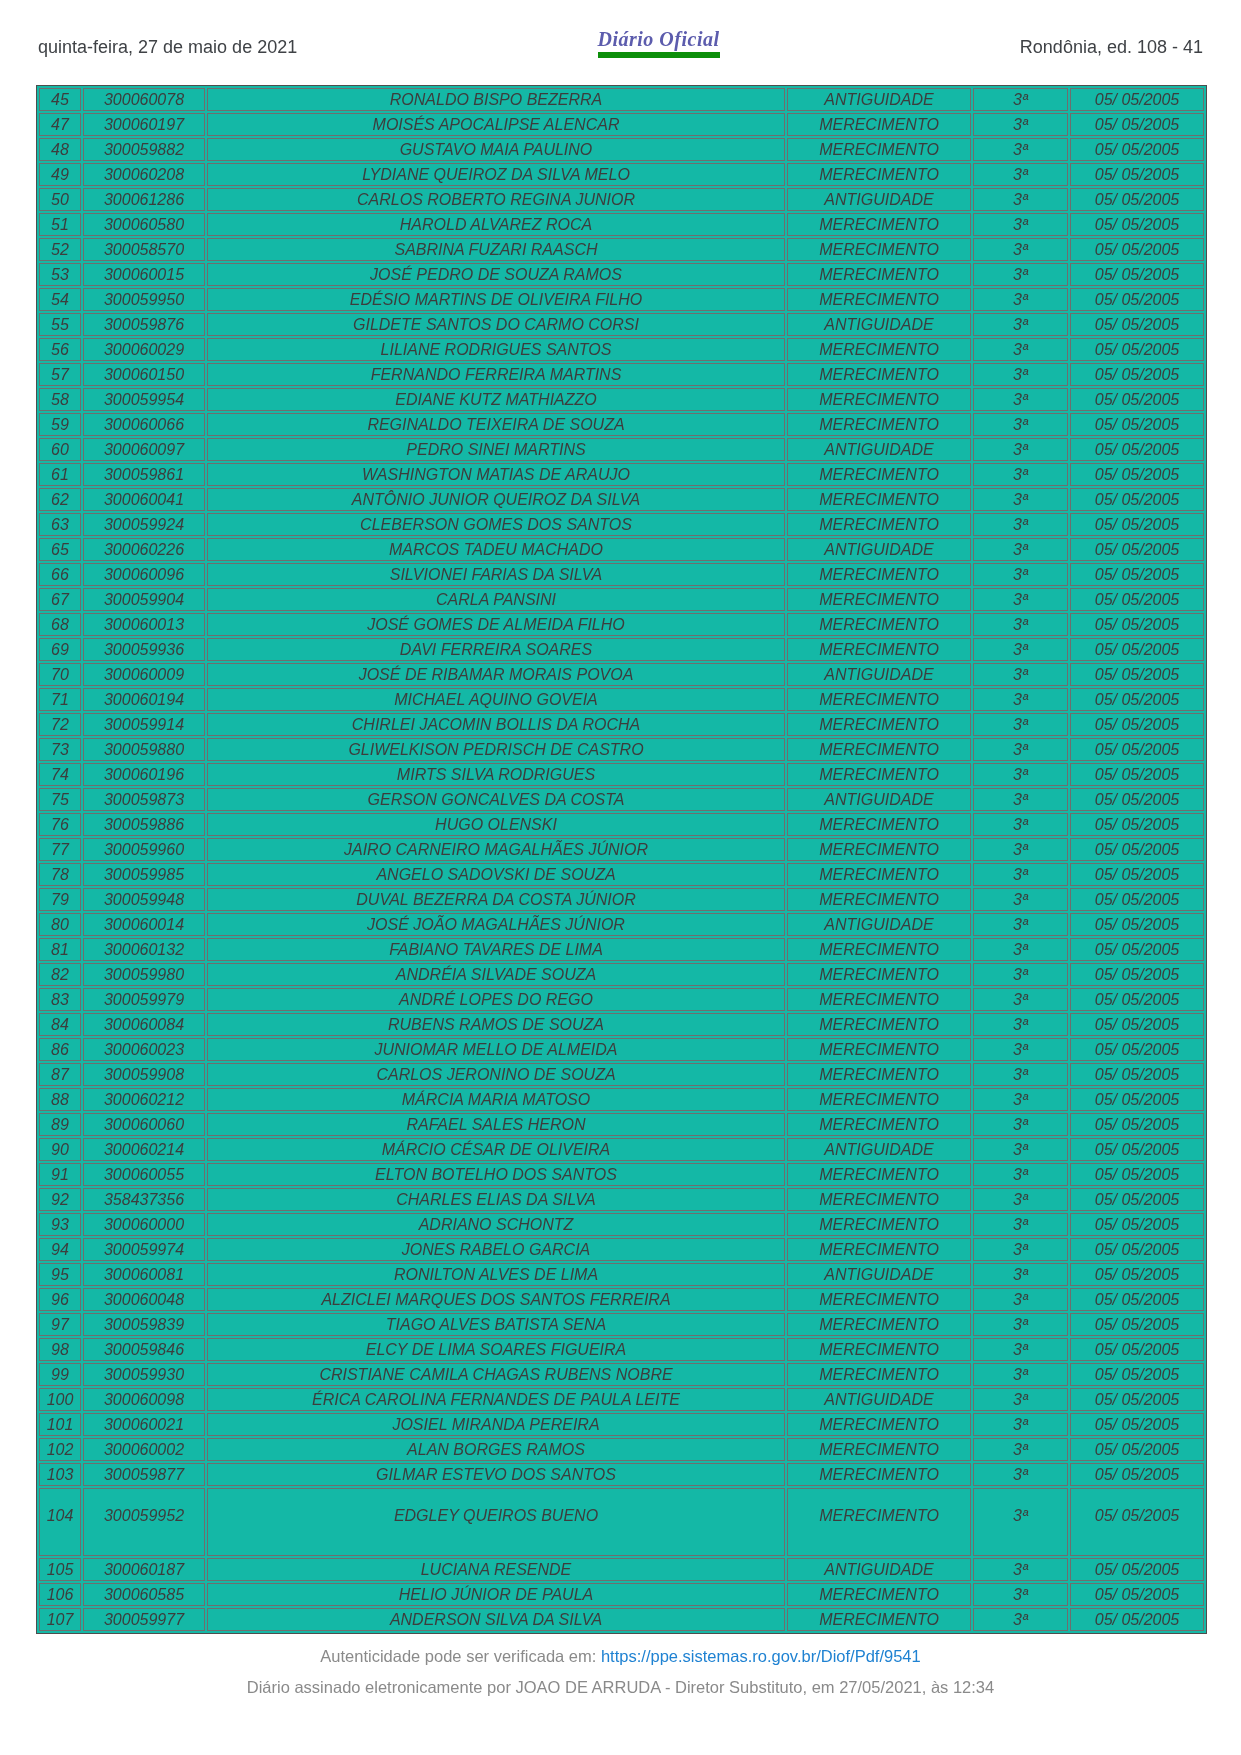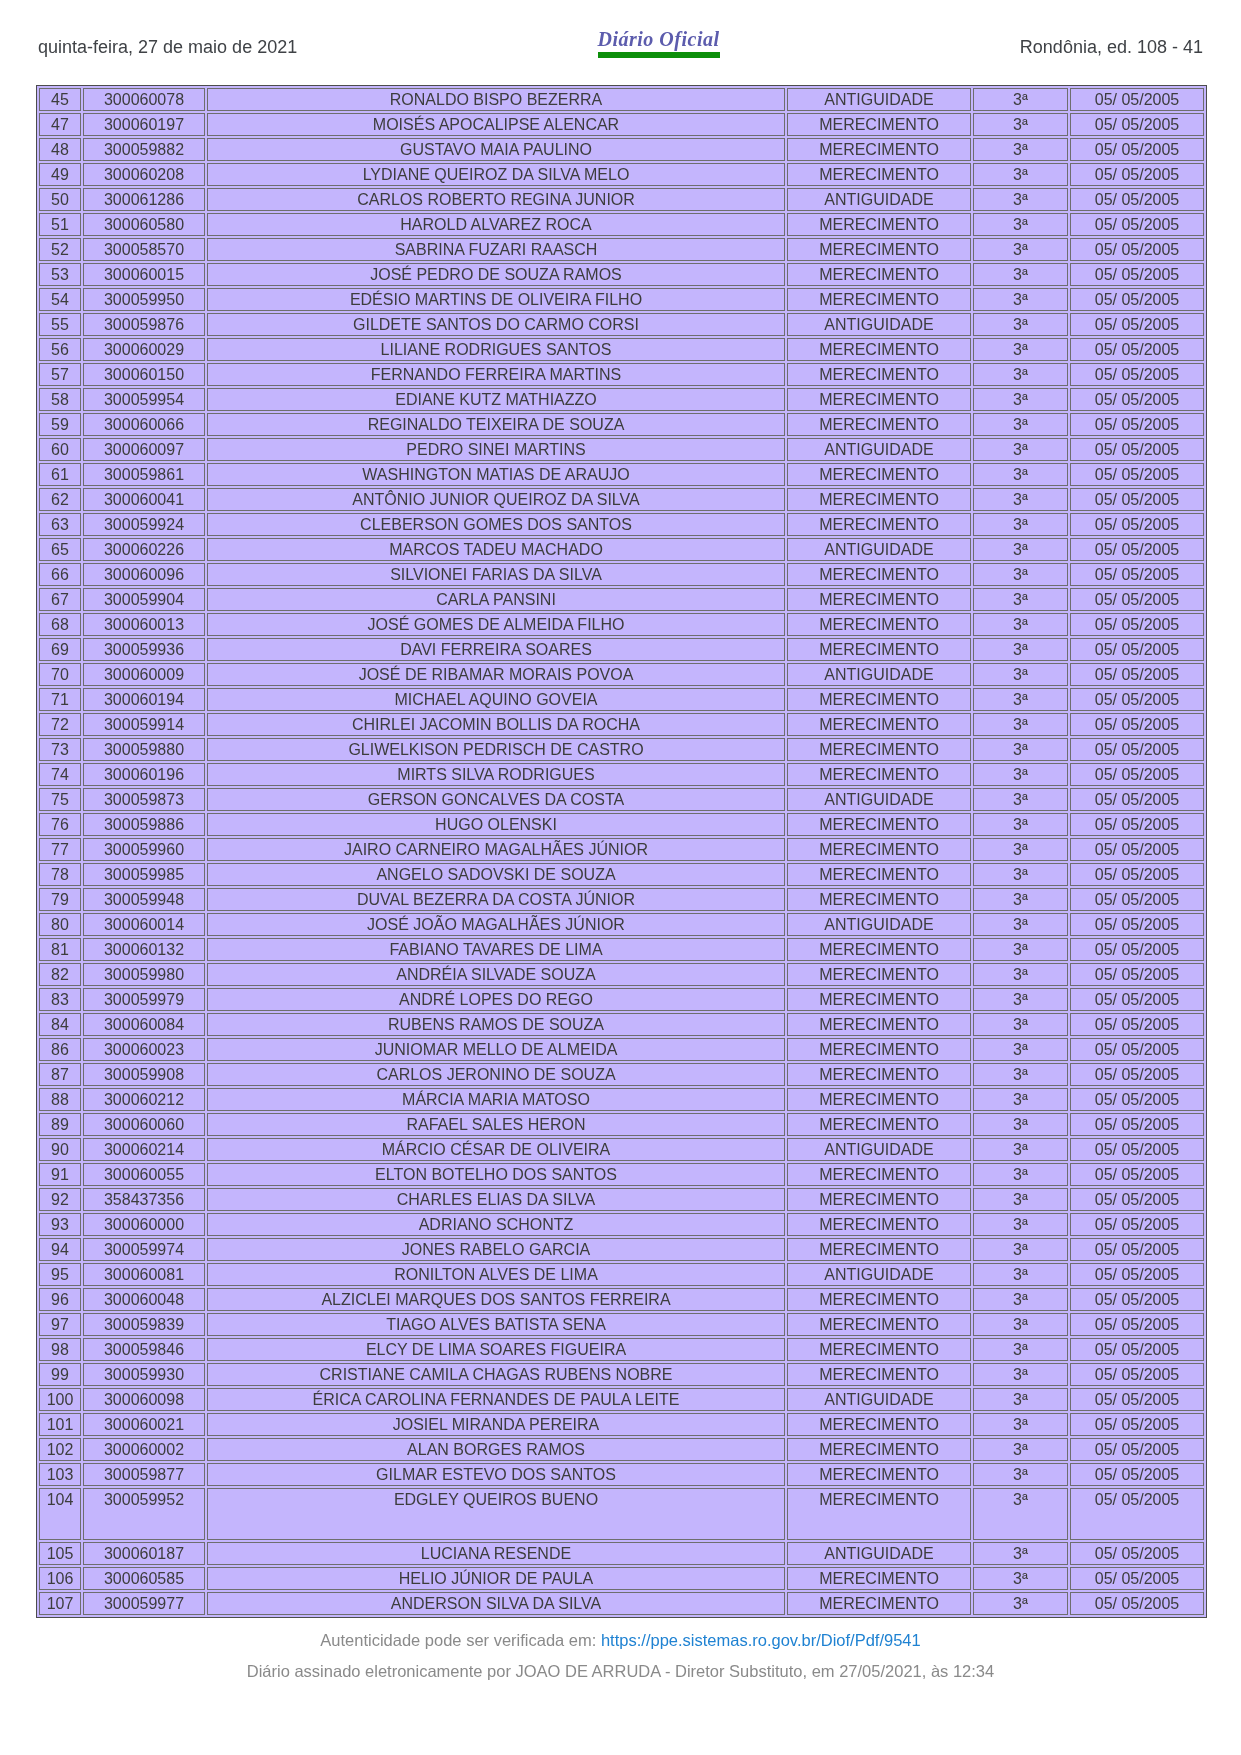--- a/index.html
+++ b/index.html
@@ -41,38 +41,39 @@
   }
   .table-wrap{
     margin:27px 36px 0 36px;
   }
   table.doc-table{
     width:1169px;
     table-layout:fixed;
     border-collapse:separate;
     border-spacing:2px;
     border:1px solid #4d4d4d;
-    background:#c4b5fd;
+    background:#14b8a6;
+    font-style:italic;
   }
   table.doc-table td{
     border:1px solid #6e6e6e;
     font-size:16px;
     color:#3d3d3d;
     text-align:center;
     vertical-align:middle;
     padding:0 4px;
     height:21px;
     line-height:20px;
     overflow:hidden;
     white-space:nowrap;
   }
   table.doc-table tr.tall td{
     height:49px;
     vertical-align:top;
-    padding-top:1px;
+    padding-top:17px;
   }
   .col-pos{width:42px;}
   .col-reg{width:122px;}
   .col-name{width:578px;}
   .col-crit{width:184px;}
   .col-class{width:95px;}
   .col-date{width:134px;}
   .page-footer{
     margin-top:13px;
     text-align:center;

